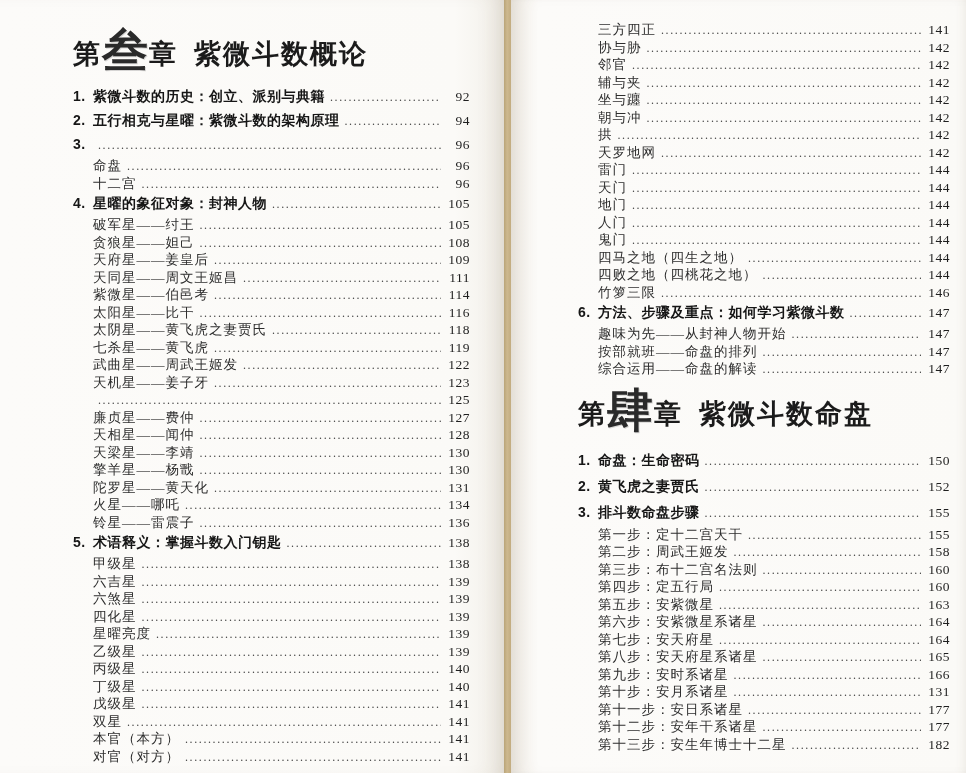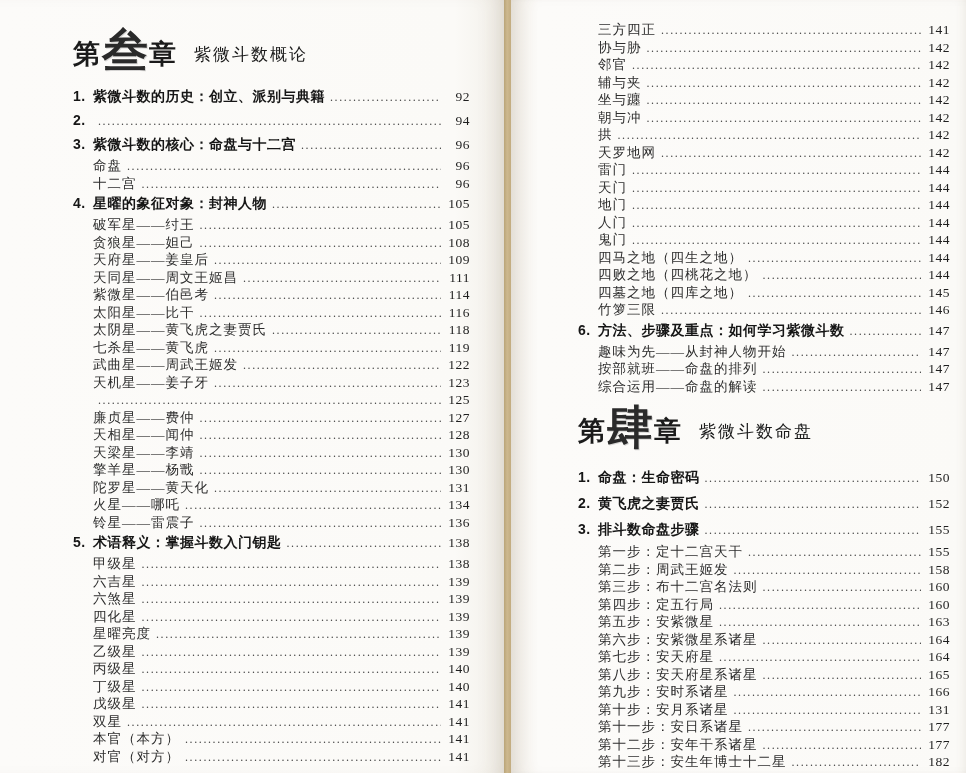--- a/index.html
+++ b/index.html
@@ -31,21 +31,21 @@
     color:#1b1b1b;white-space:nowrap;
   }
   .ch-pre,.ch-suf{
     font-family:"Liberation Serif", serif;font-weight:bold;font-size:27px;letter-spacing:1px;
   }
   .ch-num{
     font-family:"DejaVu Serif", serif;font-weight:bold;font-size:46px;line-height:1;
     margin:-8px 1px 0 1px;color:#2a2a2a;text-shadow:1px 1px 0 rgba(0,0,0,.15);
   }
   .ch-title{
-    margin-left:17px;font-family:"Liberation Serif", serif;font-weight:normal;font-size:17px;letter-spacing:2px;
+    margin-left:17px;font-family:"Liberation Serif", serif;font-weight:bold;font-size:27px;letter-spacing:2px;
   }
   .chapter-right{margin-top:14px;margin-bottom:10px;height:46px;}
   
   .toc{display:flex;flex-direction:column;}
   .row{display:flex;align-items:baseline;}
   .row .num{flex:none;width:20px;}
   .row .label{flex:none;white-space:nowrap;}
   .row .dots{flex:1 1 auto;overflow:hidden;white-space:nowrap;margin:0 3px 0 5px;color:#4a4a4a;}
   .row .dots::before{
     content:"..........................................................................................................................................................................................................................................";
@@ -80,27 +80,27 @@
     <div class="toc">
   <div class="row heading">
     <span class="num">1.</span>
     <span class="label">紫微斗数的历史：创立、派别与典籍</span>
     <span class="dots"></span>
     <span class="pg">92</span>
   </div>
 
   <div class="row heading">
     <span class="num">2.</span>
+    <span class="label">五行相克与星曜：紫微斗数的架构原理</span>
     <span class="dots"></span>
     <span class="pg">94</span>
   </div>
 
   <div class="row heading">
     <span class="num">3.</span>
-    <span class="label">紫微斗数的核心：命盘与十二宫</span>
     <span class="dots"></span>
     <span class="pg">96</span>
   </div>
 
   <div class="row sub">
     <span class="num"></span>
     <span class="label">命盘</span>
     <span class="dots"></span>
     <span class="pg">96</span>
   </div>
@@ -439,26 +439,20 @@
     <span class="pg">144</span>
   </div>
 
   <div class="row sub">
     <span class="num"></span>
     <span class="label">四败之地（四桃花之地）</span>
     <span class="dots"></span>
     <span class="pg">144</span>
   </div>
 
-  <div class="row sub">
-    <span class="num"></span>
-    <span class="label">四墓之地（四库之地）</span>
-    <span class="dots"></span>
-    <span class="pg">145</span>
-  </div>
 
   <div class="row sub">
     <span class="num"></span>
     <span class="label">竹箩三限</span>
     <span class="dots"></span>
     <span class="pg">146</span>
   </div>
 
   <div class="row heading">
     <span class="num">6.</span>

